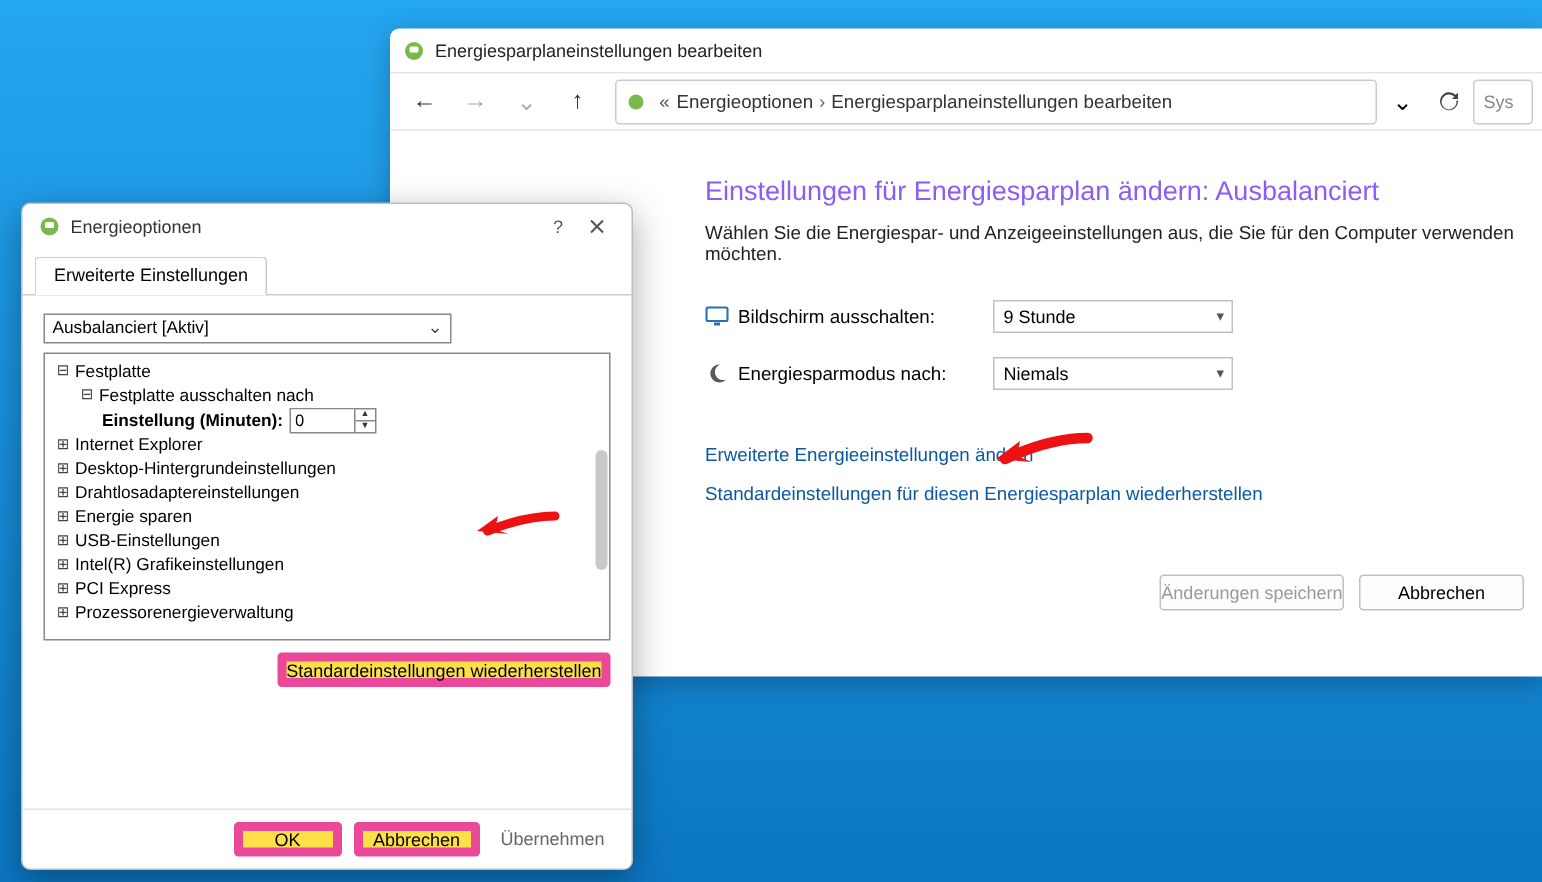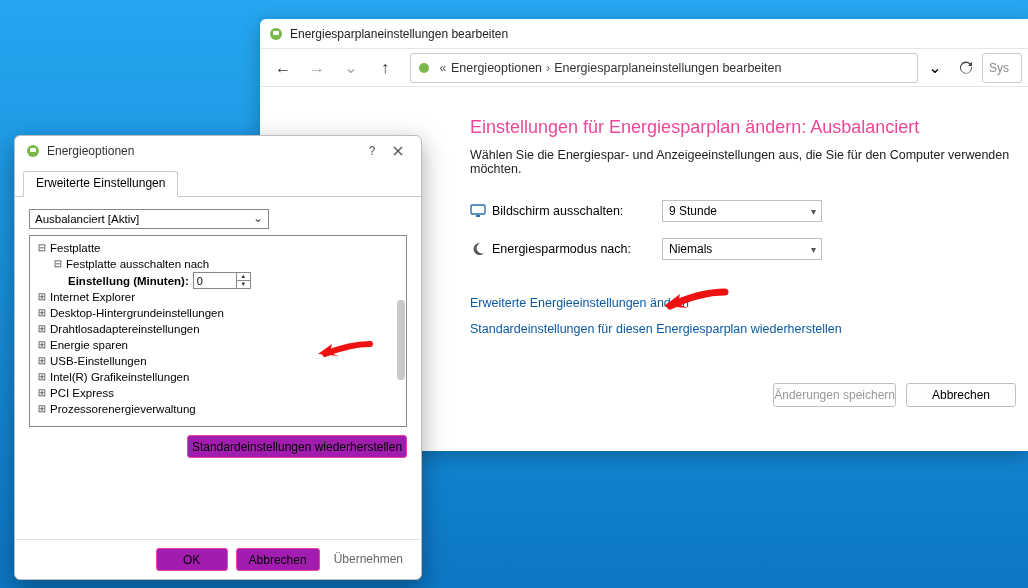--- a/index.html
+++ b/index.html
@@ -46,21 +46,21 @@
   }
   .searchbox {
     width:40px; height:30px; border:1px solid #ccc; border-radius:3px;
     display:flex;align-items:center;padding:0 6px;font-size:12px;color:#888;
     overflow:hidden;
   }
   .content {
     padding: 30px 0 0 210px;
   }
   .page-title {
-    font-size:18px; color:#ec4899; margin-bottom:10px;
+    font-size:18px; color:#8b5cf6; margin-bottom:10px;
   }
   .page-sub { font-size:12.5px; color:#222; margin-bottom:24px;}
   .row { display:flex; align-items:center; margin-bottom:16px; font-size:12.5px;}
   .row .icon { width:16px; height:16px; margin-right:6px;}
   .row .lbl { width:170px; }
   .sel {
     width:160px; height:22px; border:1px solid #c0c0c0; background:#fff;
     font-size:12px; padding:0 18px 0 6px; position:relative;
     display:flex;align-items:center;
   }
@@ -96,21 +96,21 @@
     border:1px solid #ccc; border-bottom:1px solid #fff;
     border-radius:3px 3px 0 0; background:#fff;
     position:relative; top:1px;
   }
   .dlg-body { padding:12px 14px 8px 14px; flex:1; display:flex; flex-direction:column;}
   .intro { display:flex; font-size:11.5px; color:#222; margin-bottom:10px;}
   .intro svg { flex:0 0 42px; margin-right:6px;}
   .plan-sel {
     height:20px; border:1px solid #888; font-size:11.5px;
     padding:0 4px 0 5px; position:relative; display:flex;align-items:center;
-    width:240px; margin-bottom:6px;
+    width:272px; margin-bottom:6px;
   }
   .plan-sel::after{content:"⌄"; position:absolute; right:5px; color:#444; font-size:12px; top:1px;}
   .tree-wrap {
     border:1px solid #888; height:192px; overflow:hidden;
     padding:4px 2px 2px 4px; font-size:11.5px; position:relative;
   }
   .scroll-thumb{
     position:absolute; right:1px; top:64px; width:8px; height:80px;
     background:#c9c9c9; border-radius:4px;
   }
@@ -123,21 +123,21 @@
     border:1px solid #888; height:17px; margin-left:4px;
   }
   .numbox input{
     width:42px; height:15px; border:none; font-size:11px; padding:0 3px; outline:none;
   }
   .spin { width:14px; display:flex; flex-direction:column; border-left:1px solid #888;}
   .spin div{ height:8px; font-size:6px; line-height:7px; text-align:center; color:#333; border-bottom:1px solid #888;}
   .spin div:last-child{border-bottom:none;}
   .restore { display:flex; justify-content:flex-end; margin-top:8px;}
   .dlg-btn {
-    min-width:84px; height:23px; border:1px solid #ec4899; background:#a21caf;
+    min-width:84px; height:23px; border:6px solid #ec4899; background:#fde047;
     border-radius:3px; font-size:12px; display:flex;align-items:center;justify-content:center;
   }
   .dlg-footer { display:flex; justify-content:flex-end; gap:8px; padding:8px 12px; border-top:1px solid #e3e3e3;}
   .dlg-footer .dlg-btn:first-child{min-width:72px;}
   .apply { background:none;border:none;color:#666;font-size:12px;padding:4px 6px;}
 </style>
 </head>
 <body>
 
 <div class="explorer">

